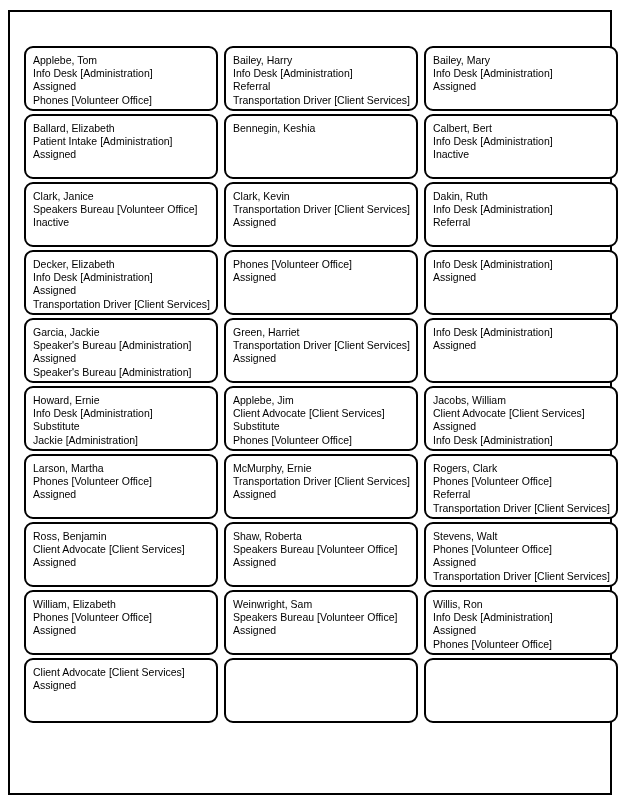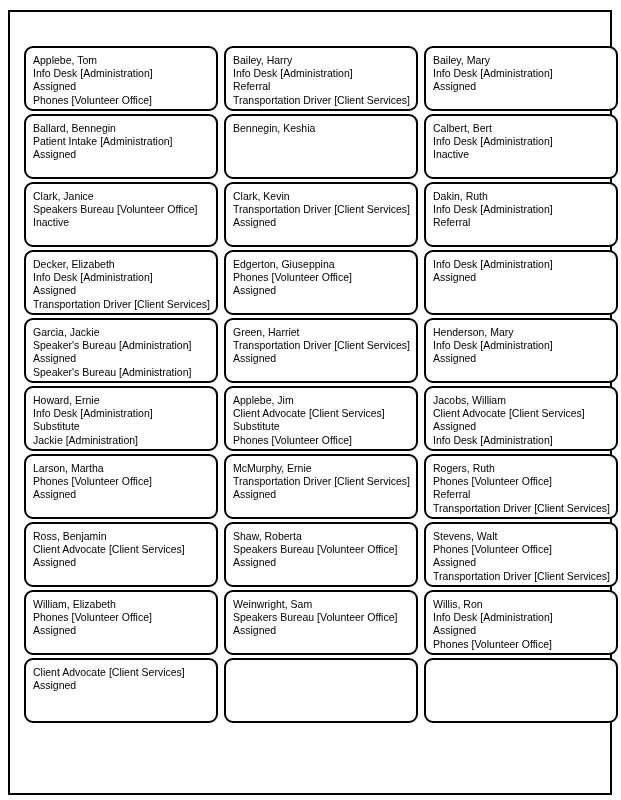--- a/index.html
+++ b/index.html
@@ -79,21 +79,21 @@
           <div class="status-line">Referral</div>
           <div class="assignment-line">Transportation Driver [Client Services]</div>
           <div class="status-line">Referral</div>
         </div>
         <div class="card h5">
           <div class="card-name">Bailey, Mary</div>
           <div class="assignment-line">Info Desk [Administration]</div>
           <div class="status-line">Assigned</div>
         </div>
         <div class="card h5">
-          <div class="card-name">Ballard, Bennegin</div>
+          <div class="card-name">Ballard, Elizabeth</div>
           <div class="assignment-line">Patient Intake [Administration]</div>
           <div class="status-line">Assigned</div>
         </div>
         <div class="card h5">
           <div class="card-name">Bennegin, Keshia</div>
         </div>
         <div class="card h5">
           <div class="card-name">Calbert, Bert</div>
           <div class="assignment-line">Info Desk [Administration]</div>
           <div class="status-line">Inactive</div>
@@ -114,42 +114,40 @@
           <div class="status-line">Referral</div>
         </div>
         <div class="card h5">
           <div class="card-name">Decker, Elizabeth</div>
           <div class="assignment-line">Info Desk [Administration]</div>
           <div class="status-line">Assigned</div>
           <div class="assignment-line">Transportation Driver [Client Services]</div>
           <div class="status-line">Assigned</div>
         </div>
         <div class="card h5">
-          <div class="card-name">Edgerton, Giuseppina</div>
           <div class="assignment-line">Phones [Volunteer Office]</div>
           <div class="status-line">Assigned</div>
         </div>
         <div class="card h5">
           <div class="assignment-line">Info Desk [Administration]</div>
           <div class="status-line">Assigned</div>
         </div>
         <div class="card h5">
           <div class="card-name">Garcia, Jackie</div>
           <div class="assignment-line">Speaker's Bureau [Administration]</div>
           <div class="status-line">Assigned</div>
           <div class="assignment-line">Speaker's Bureau [Administration]</div>
           <div class="status-line">Referral</div>
         </div>
         <div class="card h5">
           <div class="card-name">Green, Harriet</div>
           <div class="assignment-line">Transportation Driver [Client Services]</div>
           <div class="status-line">Assigned</div>
         </div>
         <div class="card h5">
-          <div class="card-name">Henderson, Mary</div>
           <div class="assignment-line">Info Desk [Administration]</div>
           <div class="status-line">Assigned</div>
         </div>
         <div class="card h5">
           <div class="card-name">Howard, Ernie</div>
           <div class="assignment-line">Info Desk [Administration]</div>
           <div class="status-line">Substitute</div>
           <div class="assignment-line">Jackie [Administration]</div>
           <div class="status-line">Preference</div>
         </div>
@@ -171,21 +169,21 @@
           <div class="card-name">Larson, Martha</div>
           <div class="assignment-line">Phones [Volunteer Office]</div>
           <div class="status-line">Assigned</div>
         </div>
         <div class="card h5">
           <div class="card-name">McMurphy, Ernie</div>
           <div class="assignment-line">Transportation Driver [Client Services]</div>
           <div class="status-line">Assigned</div>
         </div>
         <div class="card h5">
-          <div class="card-name">Rogers, Ruth</div>
+          <div class="card-name">Rogers, Clark</div>
           <div class="assignment-line">Phones [Volunteer Office]</div>
           <div class="status-line">Referral</div>
           <div class="assignment-line">Transportation Driver [Client Services]</div>
           <div class="status-line">Inactive</div>
         </div>
         <div class="card h5">
           <div class="card-name">Ross, Benjamin</div>
           <div class="assignment-line">Client Advocate [Client Services]</div>
           <div class="status-line">Assigned</div>
         </div>

